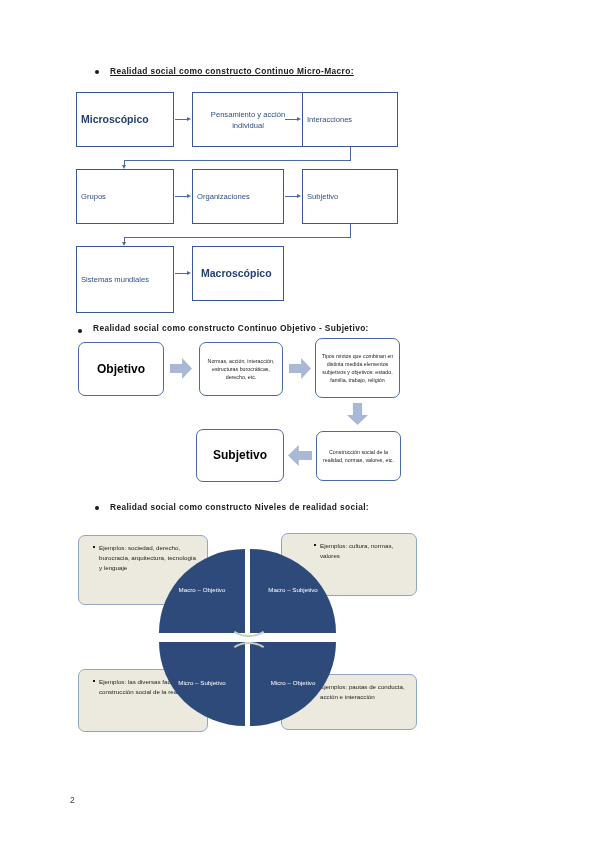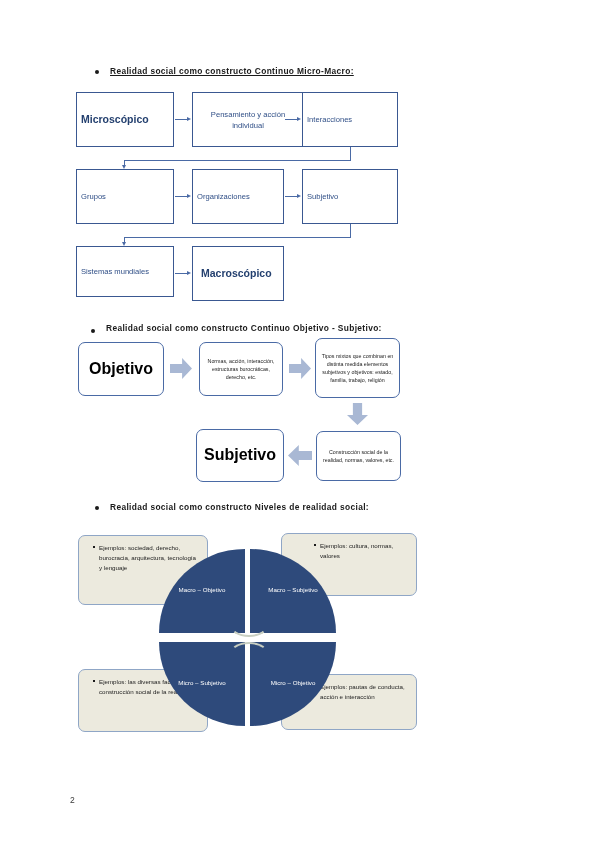--- a/index.html
+++ b/index.html
@@ -96,21 +96,21 @@
     display: flex;
     align-items: center;
     justify-content: center;
     text-align: center;
     color: #1b1b1b;
     font-size: 5.3px;
     line-height: 1.55;
     padding: 3px 4px;
   }
   .rbox.strong {
-    font-size: 16px;
+    font-size: 12px;
     font-weight: bold;
     color: #000000;
   }
   .fatarrow {
     position: absolute;
     background: #a9b8d4;
   }
   .fatarrow.right {
     clip-path: polygon(0% 28%, 55% 28%, 55% 0%, 100% 50%, 55% 100%, 55% 72%, 0% 72%);
   }
@@ -234,30 +234,30 @@
   <div class="hline" style="left:175px; top:196px; width:13px;"></div>
   <div class="arrowhead-r" style="left:187px; top:193.5px;"></div>
   <div class="hline" style="left:285px; top:196px; width:13px;"></div>
   <div class="arrowhead-r" style="left:297px; top:193.5px;"></div>
 
   <div class="vline" style="left:350px; top:224px; height:13px;"></div>
   <div class="hline" style="left:124px; top:237px; width:227px;"></div>
   <div class="vline" style="left:124px; top:237px; height:7px;"></div>
   <div class="arrowhead-d" style="left:121.5px; top:242px;"></div>
 
-  <div class="sqbox" style="left:76px; top:246px; width:98px; height:51px;">
+  <div class="sqbox" style="left:76px; top:246px; width:98px; height:67px;">
     <span>Sistemas mundiales</span>
   </div>
   <div class="sqbox strong" style="left:192px; top:246px; width:92px; height:55px;padding-left:8px;">
     <span>Macroscópico</span>
   </div>
   <div class="hline" style="left:175px; top:273px; width:13px;"></div>
   <div class="arrowhead-r" style="left:187px; top:270.5px;"></div>
 
-  <div class="bullet-line" style="left:91px; top:323px;align-items:flex-end;">
+  <div class="bullet-line" style="left:78px; top:323px;align-items:flex-end;">
     <span class="bullet-dot"></span>
     <span>Realidad social como constructo Continuo Objetivo - Subjetivo:</span>
   </div>
 
   <div class="rbox strong" style="left:78px; top:342px; width:86px; height:54px;">
     <span>Objetivo</span>
   </div>
   <div class="fatarrow right" style="left:170px; top:358px; width:22px; height:21px;"></div>
   <div class="rbox" style="left:199px; top:342px; width:84px; height:54px;">
     <span>Normas, acción, interacción, estructuras burocráticas, derecho, etc.</span>

